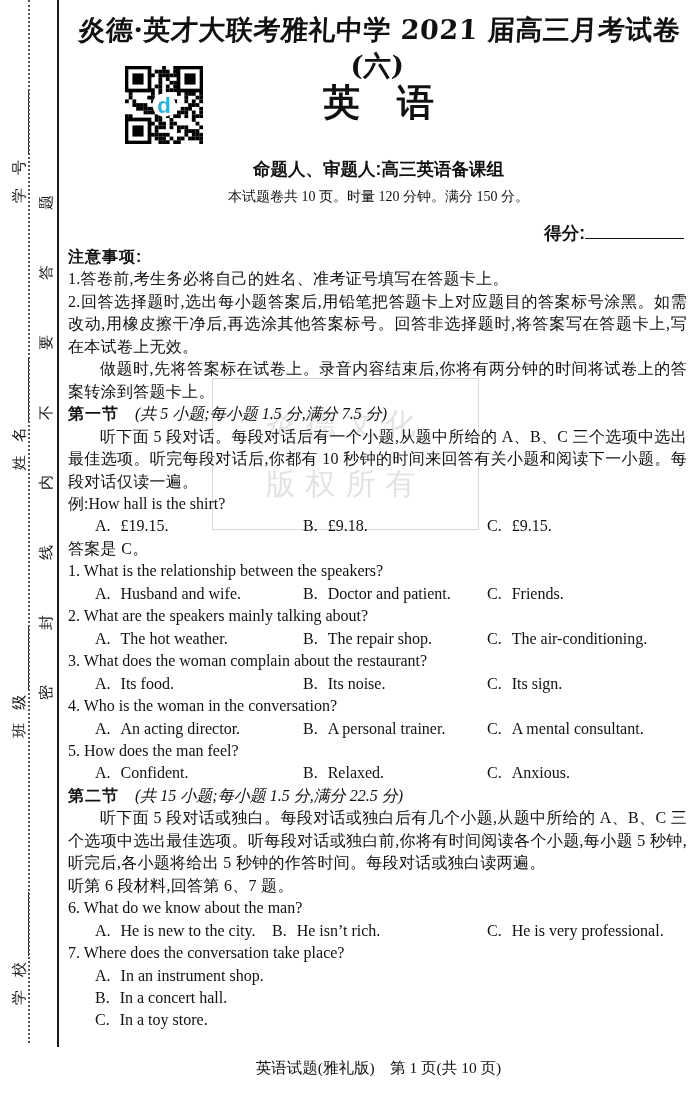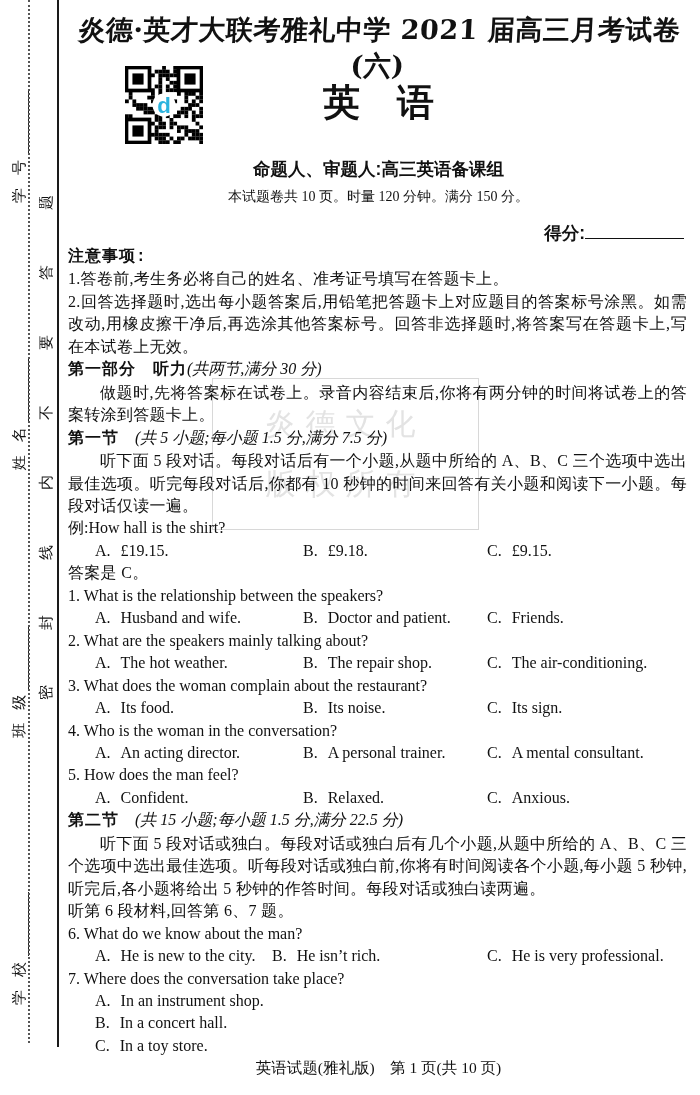--- a/index.html
+++ b/index.html
@@ -54,21 +54,21 @@
   }
   .watermark div{
     color:#e3e3e3;font-size:30px;letter-spacing:10px;line-height:1;
     font-family:"Liberation Sans","DejaVu Sans",sans-serif;
   }
   
   .content{position:absolute;left:68px;right:13px;top:246px;font-size:16px;line-height:22.45px;}
   .content p{margin:0;}
   .cjk{text-align:justify;letter-spacing:0.3px;}
   .ind{text-indent:2em;}
-  .h-bold{font-weight:bold;font-family:Liberation Mono, monospace;letter-spacing:1px;}
+  .h-bold{font-weight:bold;font-family:Liberation Sans, sans-serif;letter-spacing:1px;}
   .h-rest{font-style:italic;}
   .opt-row{display:flex;padding-left:27px;}
   .opt{display:flex;}
   .opt .ol{margin-right:10px;}
   .col-a{width:208px;}
   .col-b{width:184px;}
   .q6row .col-a{width:177px;}
   .q6row .col-b{width:215px;}
   .opt-stack{padding-left:27px;display:flex;}
   .opt-stack .ol{margin-right:10px;}
@@ -264,21 +264,20 @@
   <div class="watermark">
     <div>炎德文化</div>
     <div>版权所有</div>
   </div>
 
   <div class="content">
     <p class="h-bold">注意事项:</p>
     <p class="cjk">1.答卷前,考生务必将自己的姓名、准考证号填写在答题卡上。</p>
     <p class="cjk">2.回答选择题时,选出每小题答案后,用铅笔把答题卡上对应题目的答案标号涂黑。如需改动,用橡皮擦干净后,再选涂其他答案标号。回答非选择题时,将答案写在答题卡上,写在本试卷上无效。</p>
 
-    <p><span class="h-bold">第一部分　听力</span><span class="h-rest">(共两节,满分 30 分)</span></p>
     <p class="cjk ind">做题时,先将答案标在试卷上。录音内容结束后,你将有两分钟的时间将试卷上的答案转涂到答题卡上。</p>
 
     <p><span class="h-bold">第一节</span><span class="h-rest">　(共 5 小题;每小题 1.5 分,满分 7.5 分)</span></p>
     <p class="cjk ind">听下面 5 段对话。每段对话后有一个小题,从题中所给的 A、B、C 三个选项中选出最佳选项。听完每段对话后,你都有 10 秒钟的时间来回答有关小题和阅读下一小题。每段对话仅读一遍。</p>
 
     <p>例:How hall is the shirt?</p>
     <div class="opt-row">
       <span class="opt col-a">
           <span class="ol">A.</span>
           <span>£19.15.</span>

